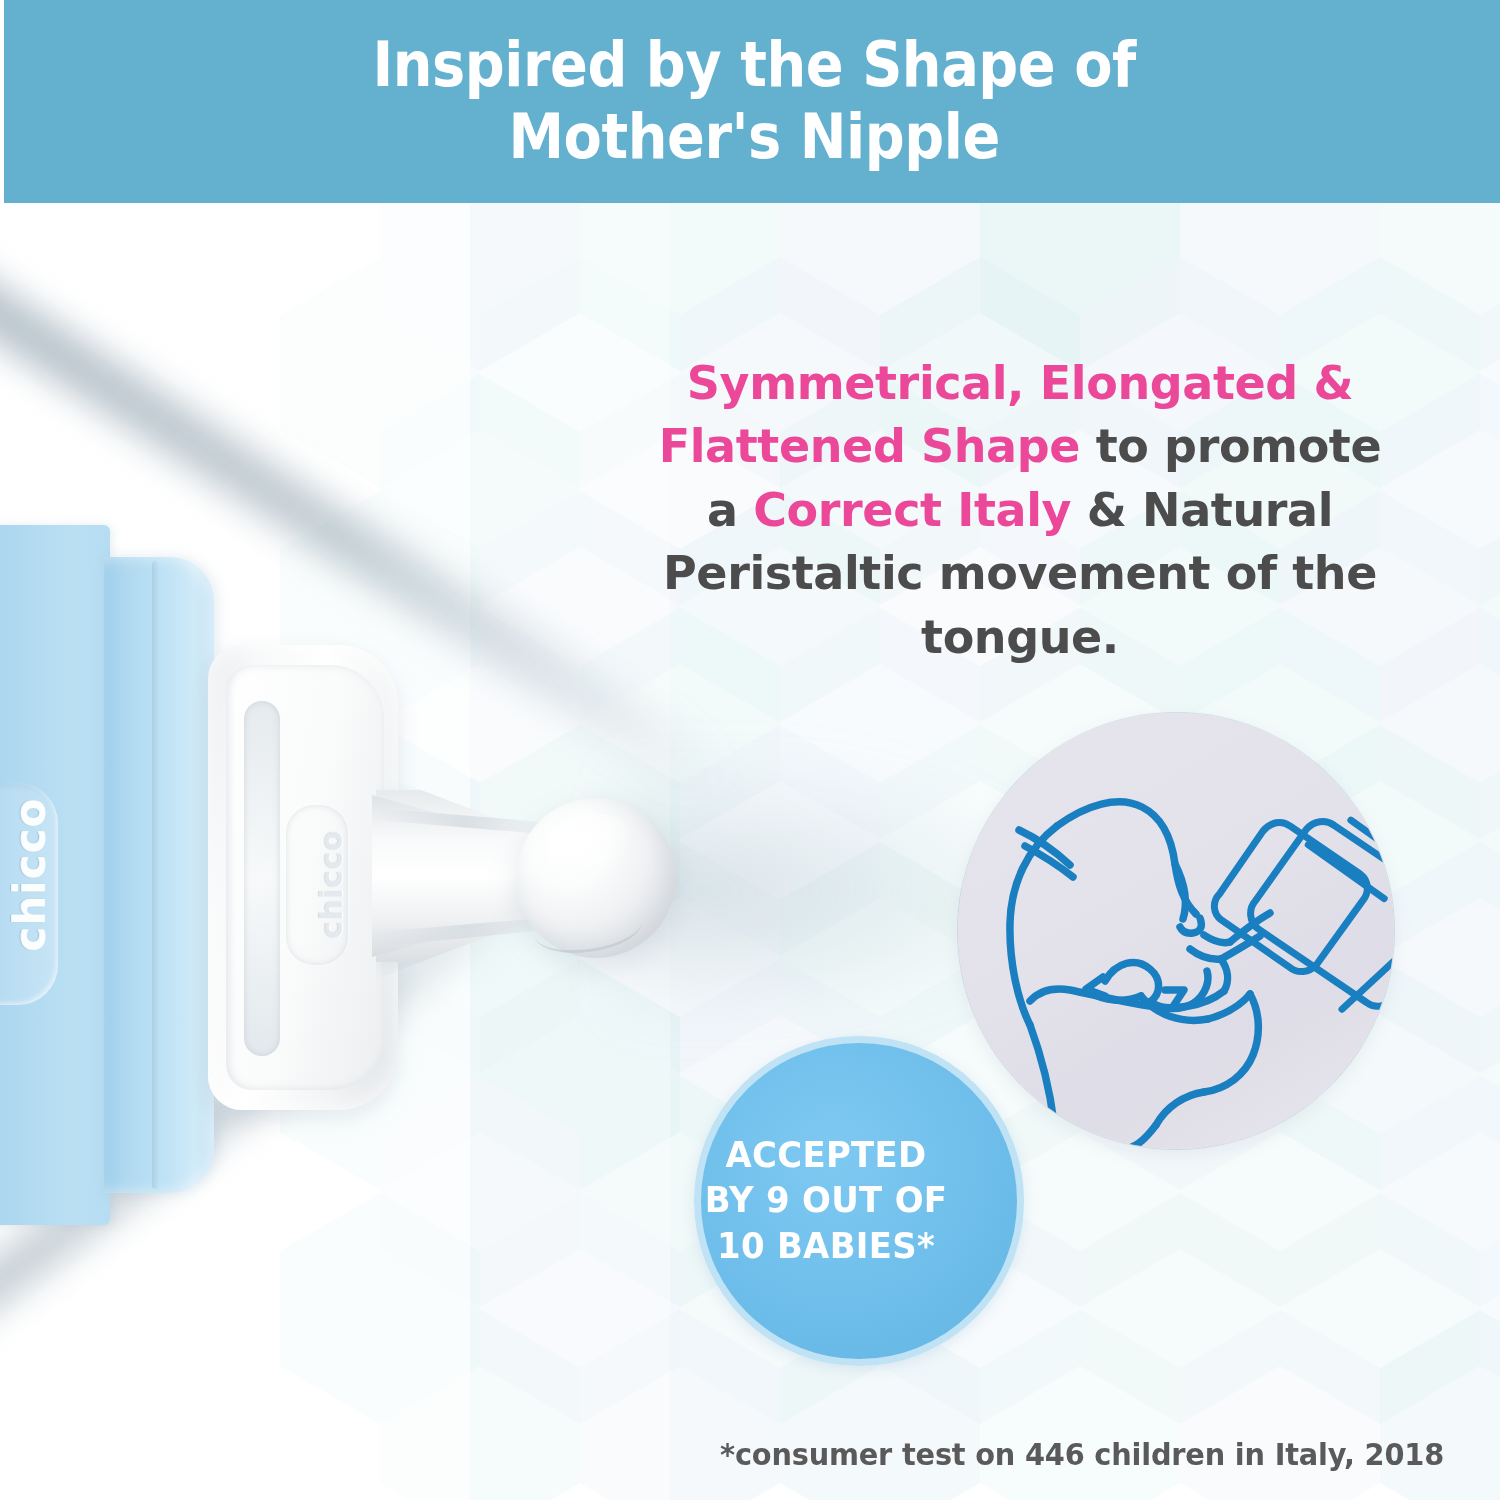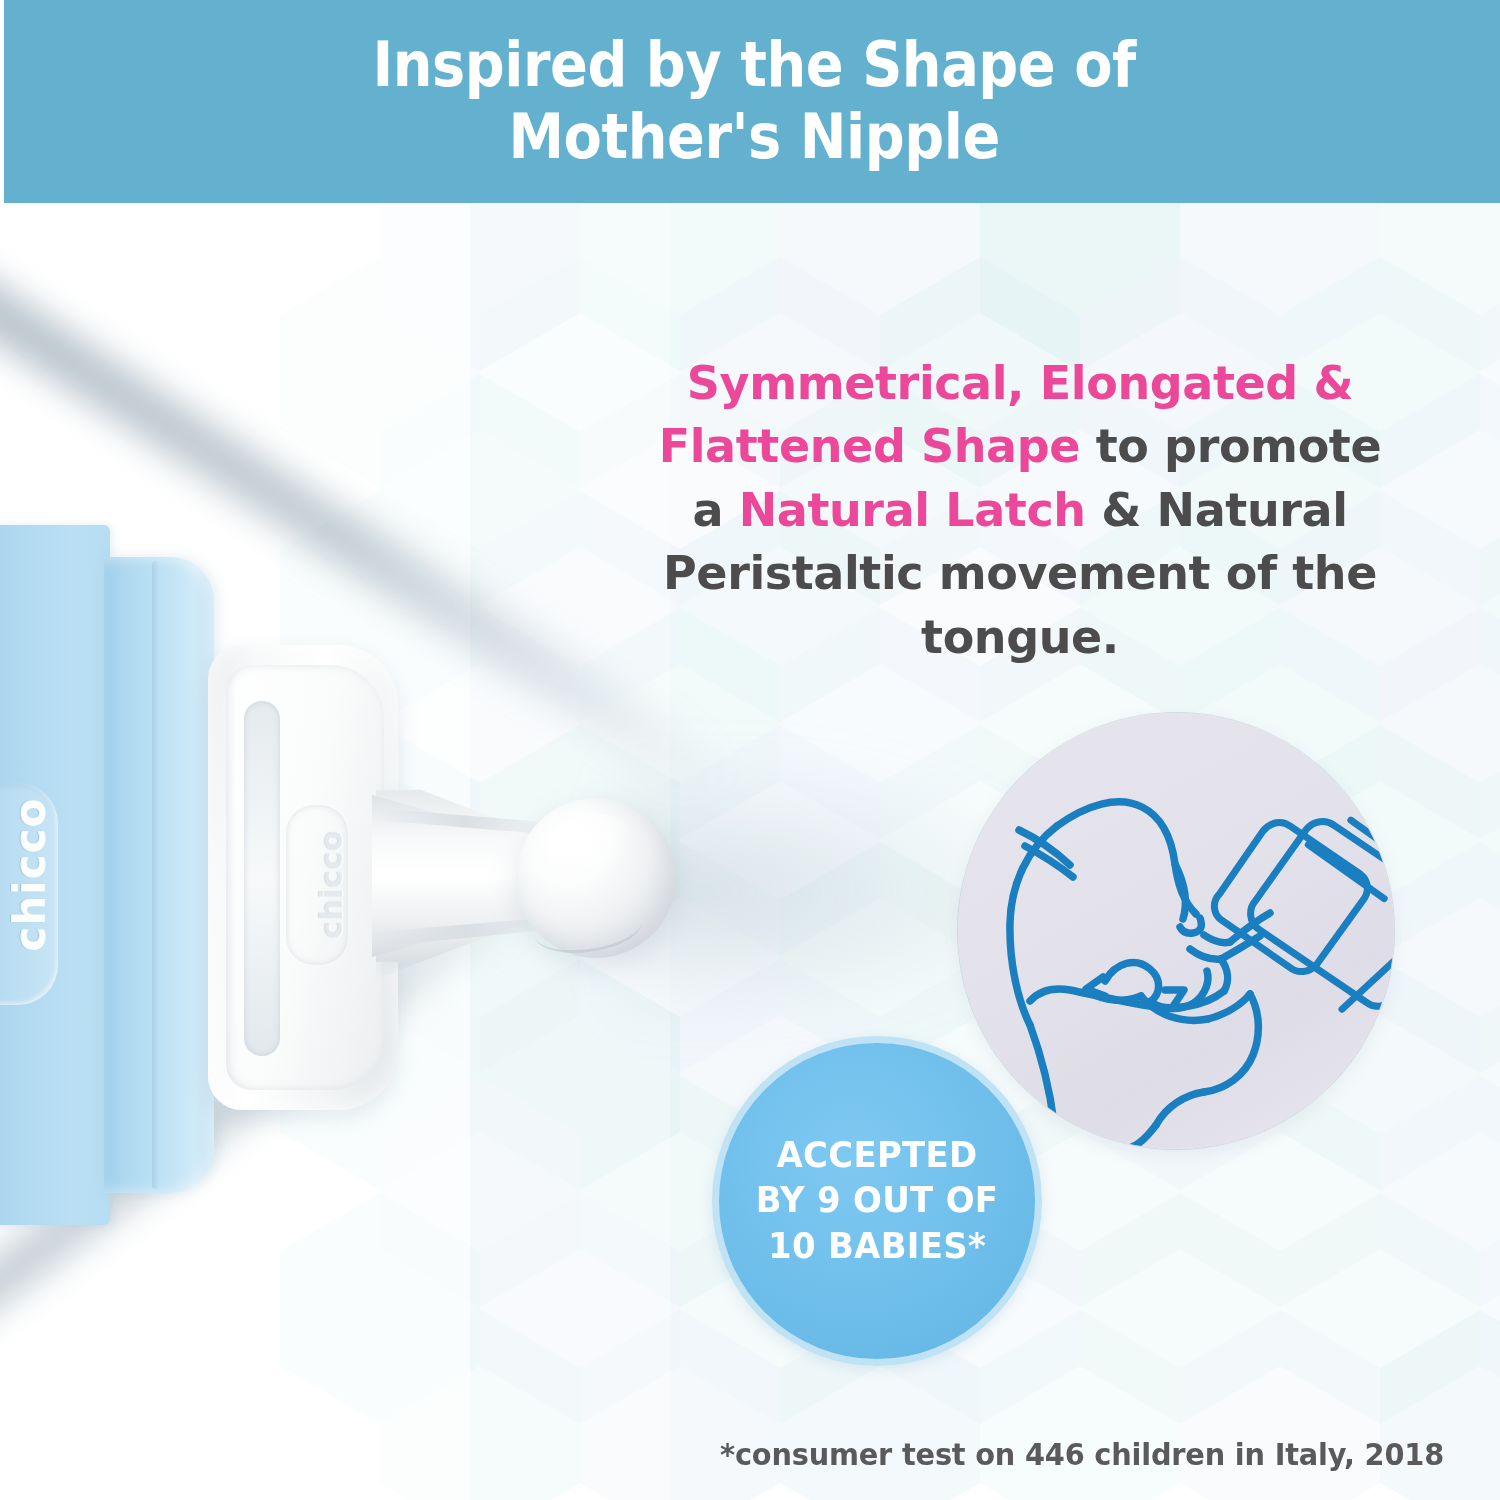--- a/index.html
+++ b/index.html
@@ -270,30 +270,30 @@
     background: linear-gradient(150deg, #e6e4ec 0%, #e3e1ea 45%, #dedce6 70%, #e9e8ee 100%);
     box-shadow: 0 0 0 1px rgba(150,165,185,0.30), 0 6px 18px rgba(140,155,175,0.14);
     z-index: 20;
     overflow: hidden;
   }
   #illus-circle svg { display: block; }
 
   
   #badge-circle {
     position: absolute;
-    left: 712px; top: 1036px;
+    left: 694px; top: 1036px;
     width: 330px; height: 330px;
     border-radius: 50%;
     background: radial-gradient(circle at 42% 36%, #7ec9f2 0%, #71c0ec 46%, #63b4e4 100%);
     border: 7px solid #bfe2f5;
     box-sizing: border-box;
     z-index: 32;
     display: flex;
     align-items: center;
-    justify-content: center;
+    justify-content: flex-start;
     box-shadow: 0 4px 14px rgba(110,160,200,0.18);
   }
   #badge-text {
     color: #ffffff;
     font-family: "DejaVu Sans", sans-serif;
     font-weight: 700;
     font-size: 35px;
     line-height: 1.30;
     text-align: center;
     white-space: pre-line;
@@ -447,21 +447,21 @@
     <div id="nipple-tip-gloss"></div>
     <div id="nipple-tip-shadowline"></div>
   </div>
 
   <div id="banner" style="background: rgb(99, 176, 207);">
     <div id="banner-title">Inspired by the Shape of
 Mother's  Nipple</div>
   </div>
 
   <div id="copy-block">
-    <span class="hl">Symmetrical, Elongated &amp; Flattened Shape</span><span> to promote a </span><span class="hl">Natural Latch</span><span> &amp; Natural Peristaltic movement of the tongue.</span>
+    <span class="hl">Symmetrical, Elongated &amp; Flattened Shape</span><span> to promote a </span><span class="hl">Correct Italy</span><span> &amp; Natural Peristaltic movement of the tongue.</span>
   </div>
 
   <div id="illus-circle">
     <svg width="436" height="436" viewBox="0 0 436 436" xmlns="http://www.w3.org/2000/svg">
       <g fill="none" stroke="#1a7fc1" stroke-width="7.5" stroke-linecap="round" stroke-linejoin="round">
 
         <path d="M99,113 C128,92 160,82 184,94 C206,105 214,128 217,151
                  C220,172 225,188 238,201"></path>
 
         <path d="M61,117 C80,126 99,140 112,152"></path>

